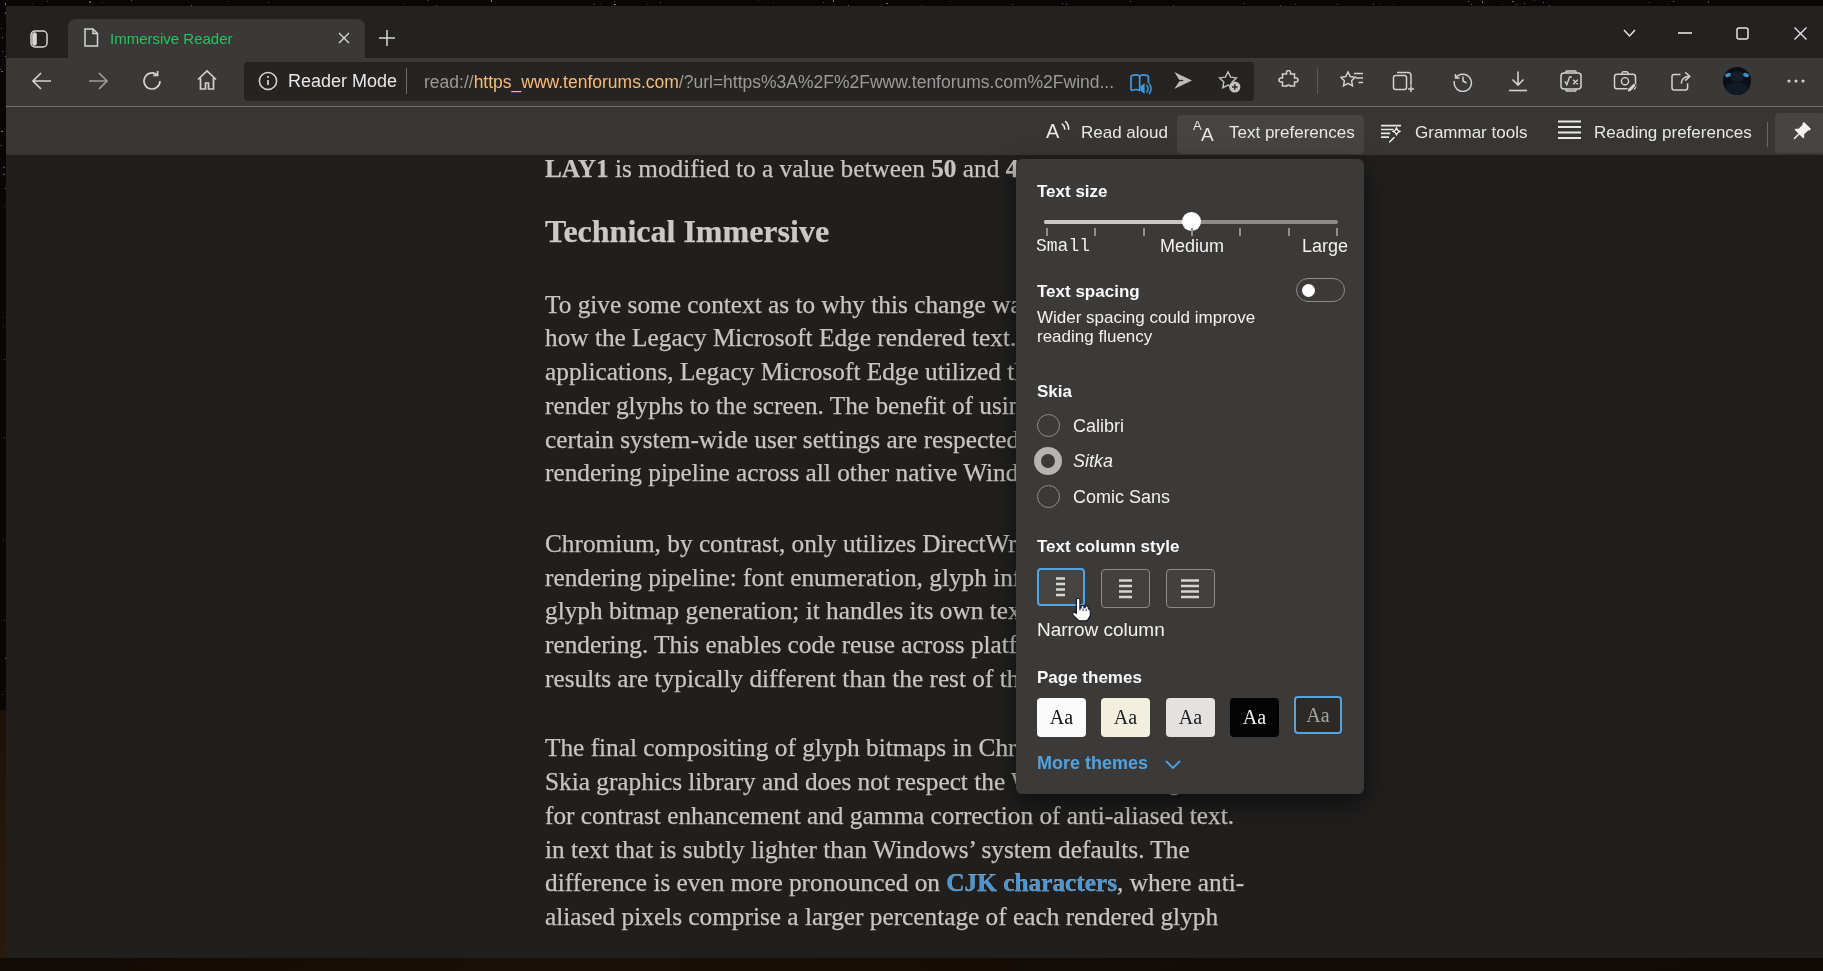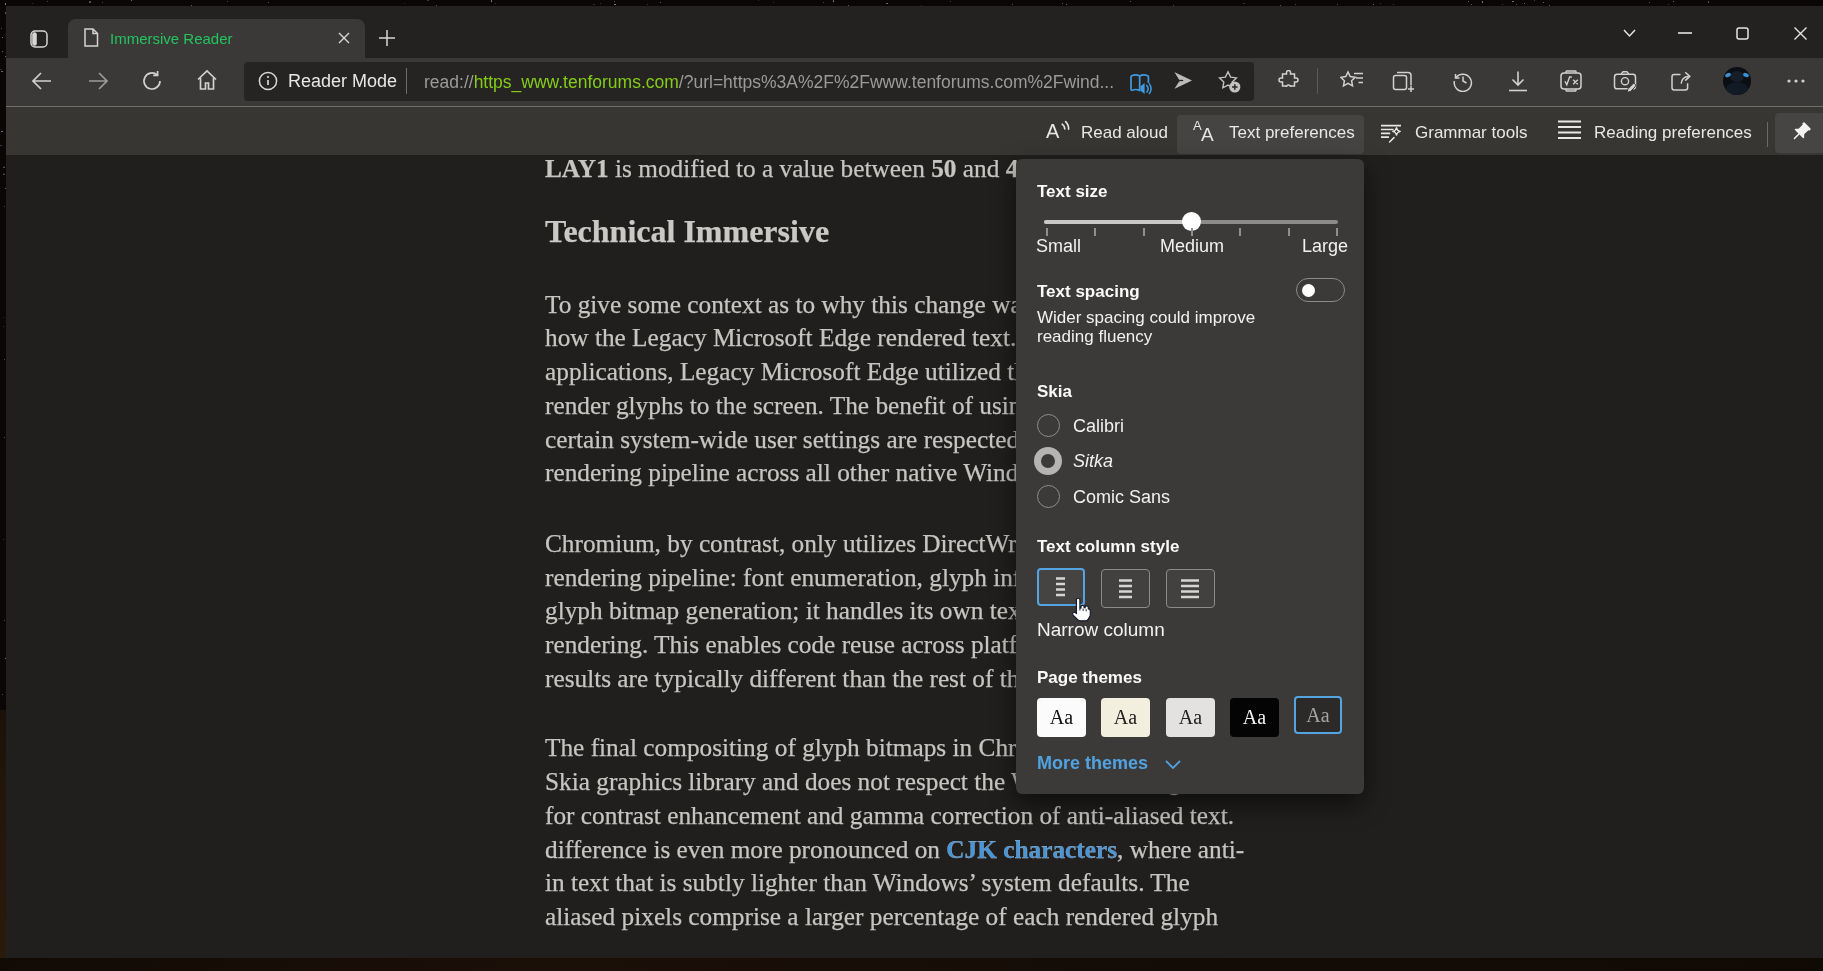--- a/index.html
+++ b/index.html
@@ -180,21 +180,21 @@
 
 <div id="field" class="abs"></div>
 
 <svg class="abs" style="left:258px;top:71px" width="20" height="20" viewBox="0 0 20 20">
     <circle cx="10" cy="10" r="8.6" fill="none" stroke="#d8d7d6" stroke-width="1.5"></circle>
     <path d="M10 9v5" stroke="#d8d7d6" stroke-width="1.7"></path>
     <circle cx="10" cy="6" r="1.1" fill="#d8d7d6"></circle>
   </svg>
 <div class="abs tbtxt" style="left:288px;top:71px;font-size:18px">Reader Mode</div>
 <div class="abs" style="left:406px;top:68px;width:1px;height:26px;background:#6e6d6c"></div>
-<div class="abs" style="left:424px;top:72px;font-size:17.5px;color:#9b9a98">read://<span style="color:#84cc16">https_www.tenforums.com</span>/?url=https%3A%2F%2Fwww.tenforums.com%2Fwind...</div>
+<div class="abs" style="left:424px;top:72px;font-size:17.5px;color:#9b9a98">read://<span style="color:#fdba74">https_www.tenforums.com</span>/?url=https%3A%2F%2Fwww.tenforums.com%2Fwind...</div>
 
 <svg class="abs" style="left:1129px;top:73px" width="23" height="22" viewBox="0 0 23 22">
   <path d="M10.7 2.9C8.2 1.5 5.3 1.5 2.7 2.8c-.4.2-.7.6-.7 1.1v12.4c0 .7.8 1.2 1.4.9 2.4-1 4.9-.9 7.3.4z" fill="none" stroke="#3f9ae0" stroke-width="1.7" stroke-linejoin="round"></path>
   <path d="M10.7 2.9c2.5-1.4 5.4-1.4 8-.1.4.2.7.6.7 1.1v6.1" fill="none" stroke="#3f9ae0" stroke-width="1.7" stroke-linejoin="round"></path>
   <path d="M11.6 13.3v4.4l4 3.2V10.1z" fill="#3f9ae0"></path>
   <path d="M17.8 12.4a5.2 5.2 0 0 1 0 6.6" fill="none" stroke="#3f9ae0" stroke-width="1.5" stroke-linecap="round"></path>
   <path d="M20.4 10.9a8.3 8.3 0 0 1 0 9.6" fill="none" stroke="#3f9ae0" stroke-width="1.5" stroke-linecap="round"></path>
 </svg>
 
 <svg class="abs" style="left:1174px;top:71px" width="19" height="19" viewBox="0 0 19 19">
@@ -316,42 +316,42 @@
     <div>Chromium, by contrast, only utilizes DirectWrite for the beginning of</div>
     <div>rendering pipeline: font enumeration, glyph information, and initial</div>
     <div>glyph bitmap generation; it handles its own text layout and the final</div>
     <div>rendering. This enables code reuse across platforms, although the</div>
     <div>results are typically different than the rest of the operating system.</div>
   </div>
   <div style="margin-top:36px;">
     <div>The final compositing of glyph bitmaps in Chromium is done by the</div>
     <div>Skia graphics library and does not respect the Windows settings</div>
     <div>for contrast enhancement and gamma correction of anti-aliased text.</div>
+    <div>in text that is subtly lighter than Windows’ system defaults. The</div>
     <div>difference is even more pronounced on <span class="lnk">CJK characters</span>, where anti-</div>
-    <div>in text that is subtly lighter than Windows’ system defaults. The</div>
     <div>aliased pixels comprise a larger percentage of each rendered glyph</div>
   </div>
 </div>
 
 <div id="panel" class="abs">
   <div class="abs h" style="left:21px;top:23px;">Text size</div>
 
   <div class="abs" style="left:28px;top:61px;width:294px;height:4px;border-radius:2px;background:#8c8b8a;"></div>
   <div class="abs" style="left:28px;top:61px;width:148px;height:4px;border-radius:2px;background:#c9c8c7;"></div>
   <div class="abs" style="left:166px;top:53px;width:19px;height:19px;border-radius:50%;background:#ffffff;"></div>
   <div class="abs" id="ticks">
       <div class="abs" style="left: 30px; top: 69px; width: 2px; height: 8px; background: rgb(143, 142, 141);"></div>
       <div class="abs" style="left: 78.3px; top: 69px; width: 2px; height: 8px; background: rgb(143, 142, 141);"></div>
       <div class="abs" style="left: 126.6px; top: 69px; width: 2px; height: 8px; background: rgb(143, 142, 141);"></div>
       <div class="abs" style="left: 174.9px; top: 69px; width: 2px; height: 8px; background: rgb(143, 142, 141);"></div>
       <div class="abs" style="left: 223.2px; top: 69px; width: 2px; height: 8px; background: rgb(143, 142, 141);"></div>
       <div class="abs" style="left: 271.5px; top: 69px; width: 2px; height: 8px; background: rgb(143, 142, 141);"></div>
       <div class="abs" style="left: 319.8px; top: 69px; width: 2px; height: 8px; background: rgb(143, 142, 141);"></div>
     </div>
-  <div class="abs t" style="left:20px;top:77px;font-size:18px;">Small</div>
+  <div class="abs t" style="left:20px;top:77px;font-size:18px;font-family:Liberation Mono, monospace;">Small</div>
   <div class="abs t" style="left:144px;top:77px;font-size:18px;">Medium</div>
   <div class="abs t" style="left:286px;top:77px;font-size:18px;">Large</div>
   <div class="abs h" style="left:21px;top:123px;">Text spacing</div>
   <div class="abs" style="left:280px;top:119px;width:47px;height:22px;border:1.5px solid #8c8b8a;border-radius:13px;"></div>
   <div class="abs" style="left:286px;top:125px;width:13px;height:13px;border-radius:50%;background:#fff;"></div>
   <div class="abs t" style="left:21px;top:149px;line-height:19px;">Wider spacing could improve<br>reading fluency</div>
   <div class="abs h" style="left:21px;top:223px;">Skia</div>
 
   <div class="abs" style="left:21px;top:255px;width:21px;height:21px;border:1.5px solid #8e8d8c;border-radius:50%;"></div>
   <div class="abs t" style="left:57px;top:257px;font-size:18px;">Calibri</div>

